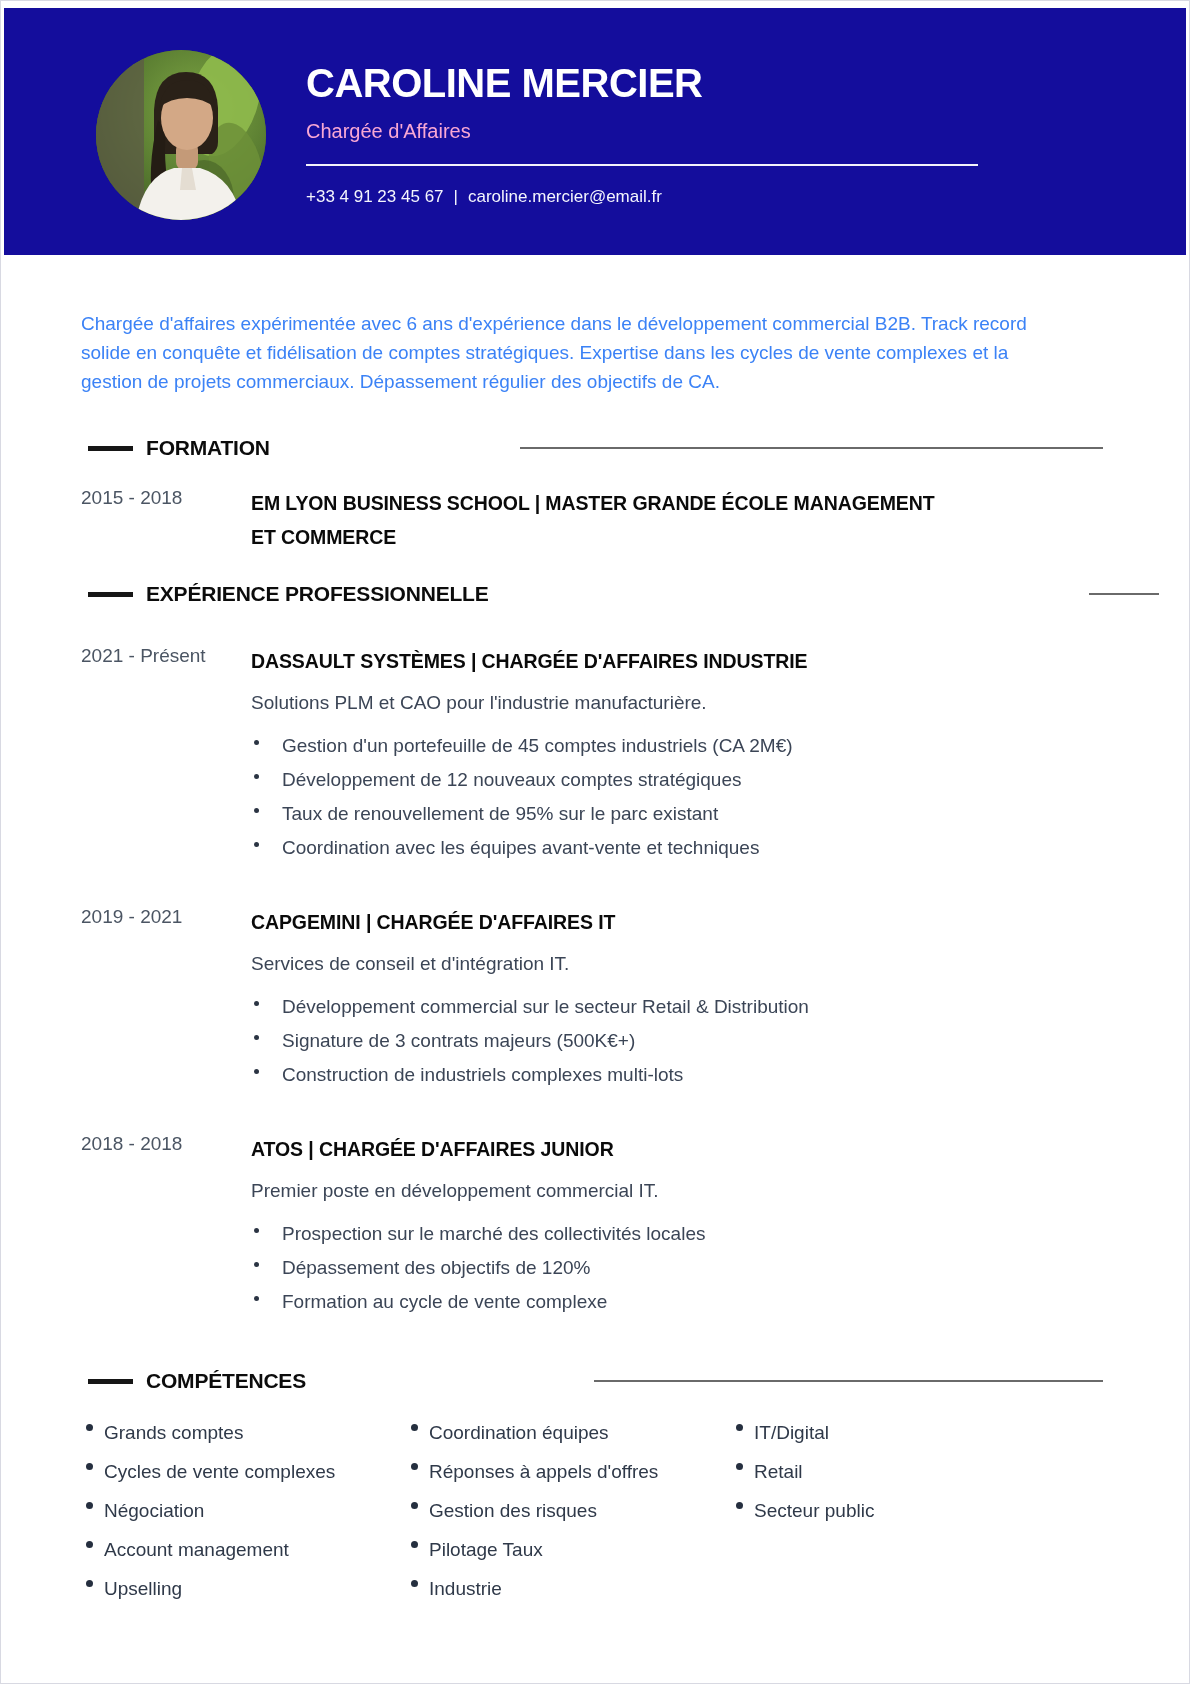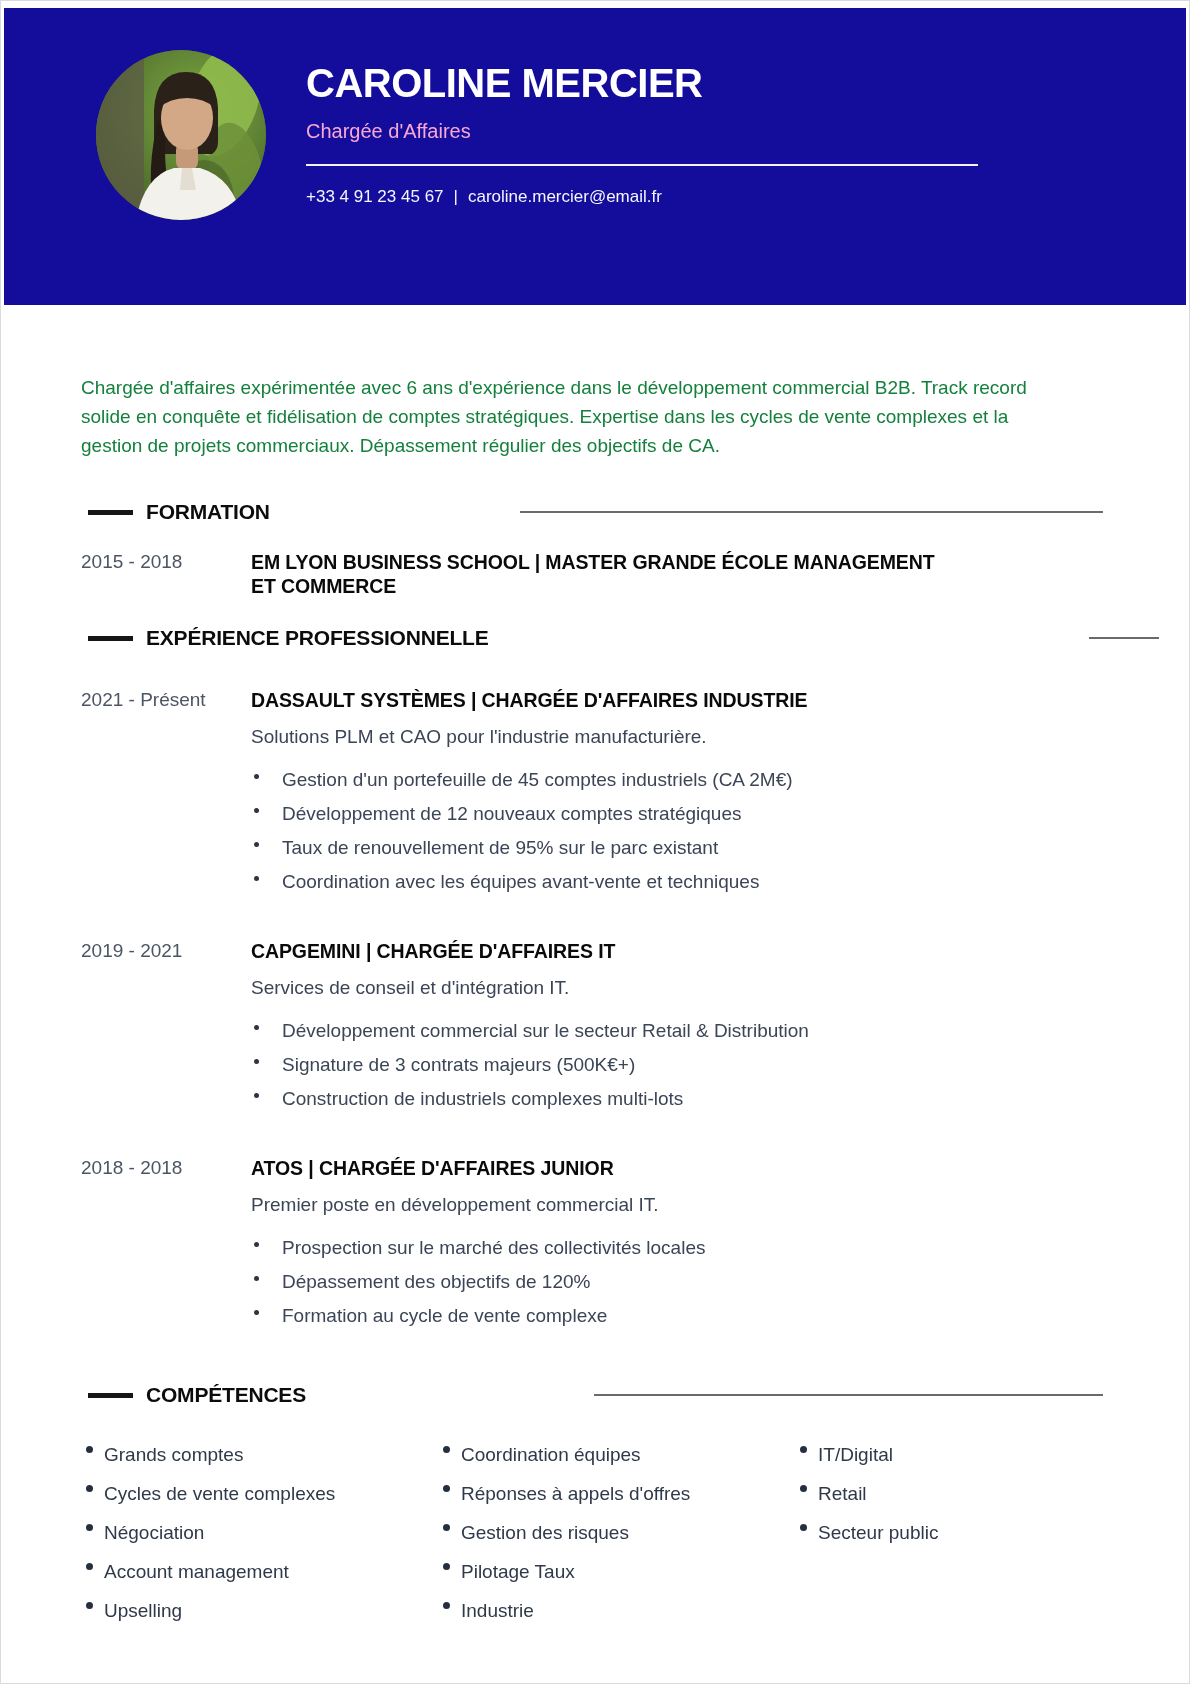--- a/index.html
+++ b/index.html
@@ -6,22 +6,22 @@
   html,body { background:#fff; }
   body{
     width:1190px; height:1684px; overflow:hidden;
     font-family:"Liberation Sans", sans-serif;
     border:1px solid #d8d9e2;
     position:relative;
   }
 
   
   .header{
-    margin:7px 3px 4px 3px;
-    height:297px;
+    margin:7px 3px 12px 3px;
+    height:247px;
     background:#140d9c;
     display:flex;
     align-items:flex-start;
     padding:42px 0 0 92px;
   }
   .photo-wrap{
     width:170px; height:170px; border-radius:50%;
     overflow:hidden; flex:0 0 auto;
     background:#4a5d33;
   }
@@ -61,58 +61,57 @@
   }
   .section-rule{
     flex:1 1 0; min-width:70px; height:2px; background:#6a6a6a; align-self:center;
   }
   .rule-gap-profil{ margin-left:190px; }
   .rule-gap-formation{ margin-left:250px; }
   .rule-gap-experience{ margin-left:600px; }
   .rule-gap-competences{ margin-left:288px; }
 
   .profil-text{
-    margin-top:22px; max-width:985px;
-    font-size:19px; line-height:29px; color:#15803d;
+    max-width:985px;
+    font-size:19px; line-height:29px; color:#3b82f6;
   }
 
   .sec-formation{ margin-top:40px; }
   .sec-experience{ margin-top:28px; }
   .sec-competences{ margin-top:48px; }
 
   .entry{ display:flex; margin-top:26px; }
   .entry-dates{
     flex:0 0 170px; font-size:19px; color:#4b5563; padding-top:1px;
   }
   .entry-body{ flex:1; }
   .entry-title{
     font-size:19.5px; font-weight:800; color:#0a0a0a;
-    line-height:24px; max-width:710px; letter-spacing:-0.1px;
+    line-height:34px; max-width:710px; letter-spacing:-0.1px;
   }
   .entry-sub{
     margin-top:14px; font-size:19px; color:#3b4556;
   }
   .entry-bullets{ list-style:none; margin-top:17px; }
   .entry-bullets li{
     position:relative; padding-left:31px;
     font-size:19px; color:#3b4556; line-height:29px; margin-bottom:5px;
   }
   .dot-sm{
     position:absolute; left:3px; top:9px;
     width:5px; height:5px; border-radius:50%; background:#2b3443;
   }
   .exp-entry{ margin-top:38px; }
   .exp-entry:first-of-type{ margin-top:26px; }
 
   
   .skills{
-    margin-top:36px;
+    margin-top:28px;
     display:grid;
     grid-template-columns:325px 325px 1fr;
-    gap:32px;
   }
   .skill-col{ list-style:none; }
   .skill-col li{
     display:flex; align-items:flex-start;
     margin-bottom:15px; min-height:19px;
     font-size:19px; color:#2f3949; line-height:24px;
   }
   .dot-lg{
     flex:0 0 auto; width:7px; height:7px; border-radius:50%;
     background:#252f3f; margin:3px 11px 0 5px;

